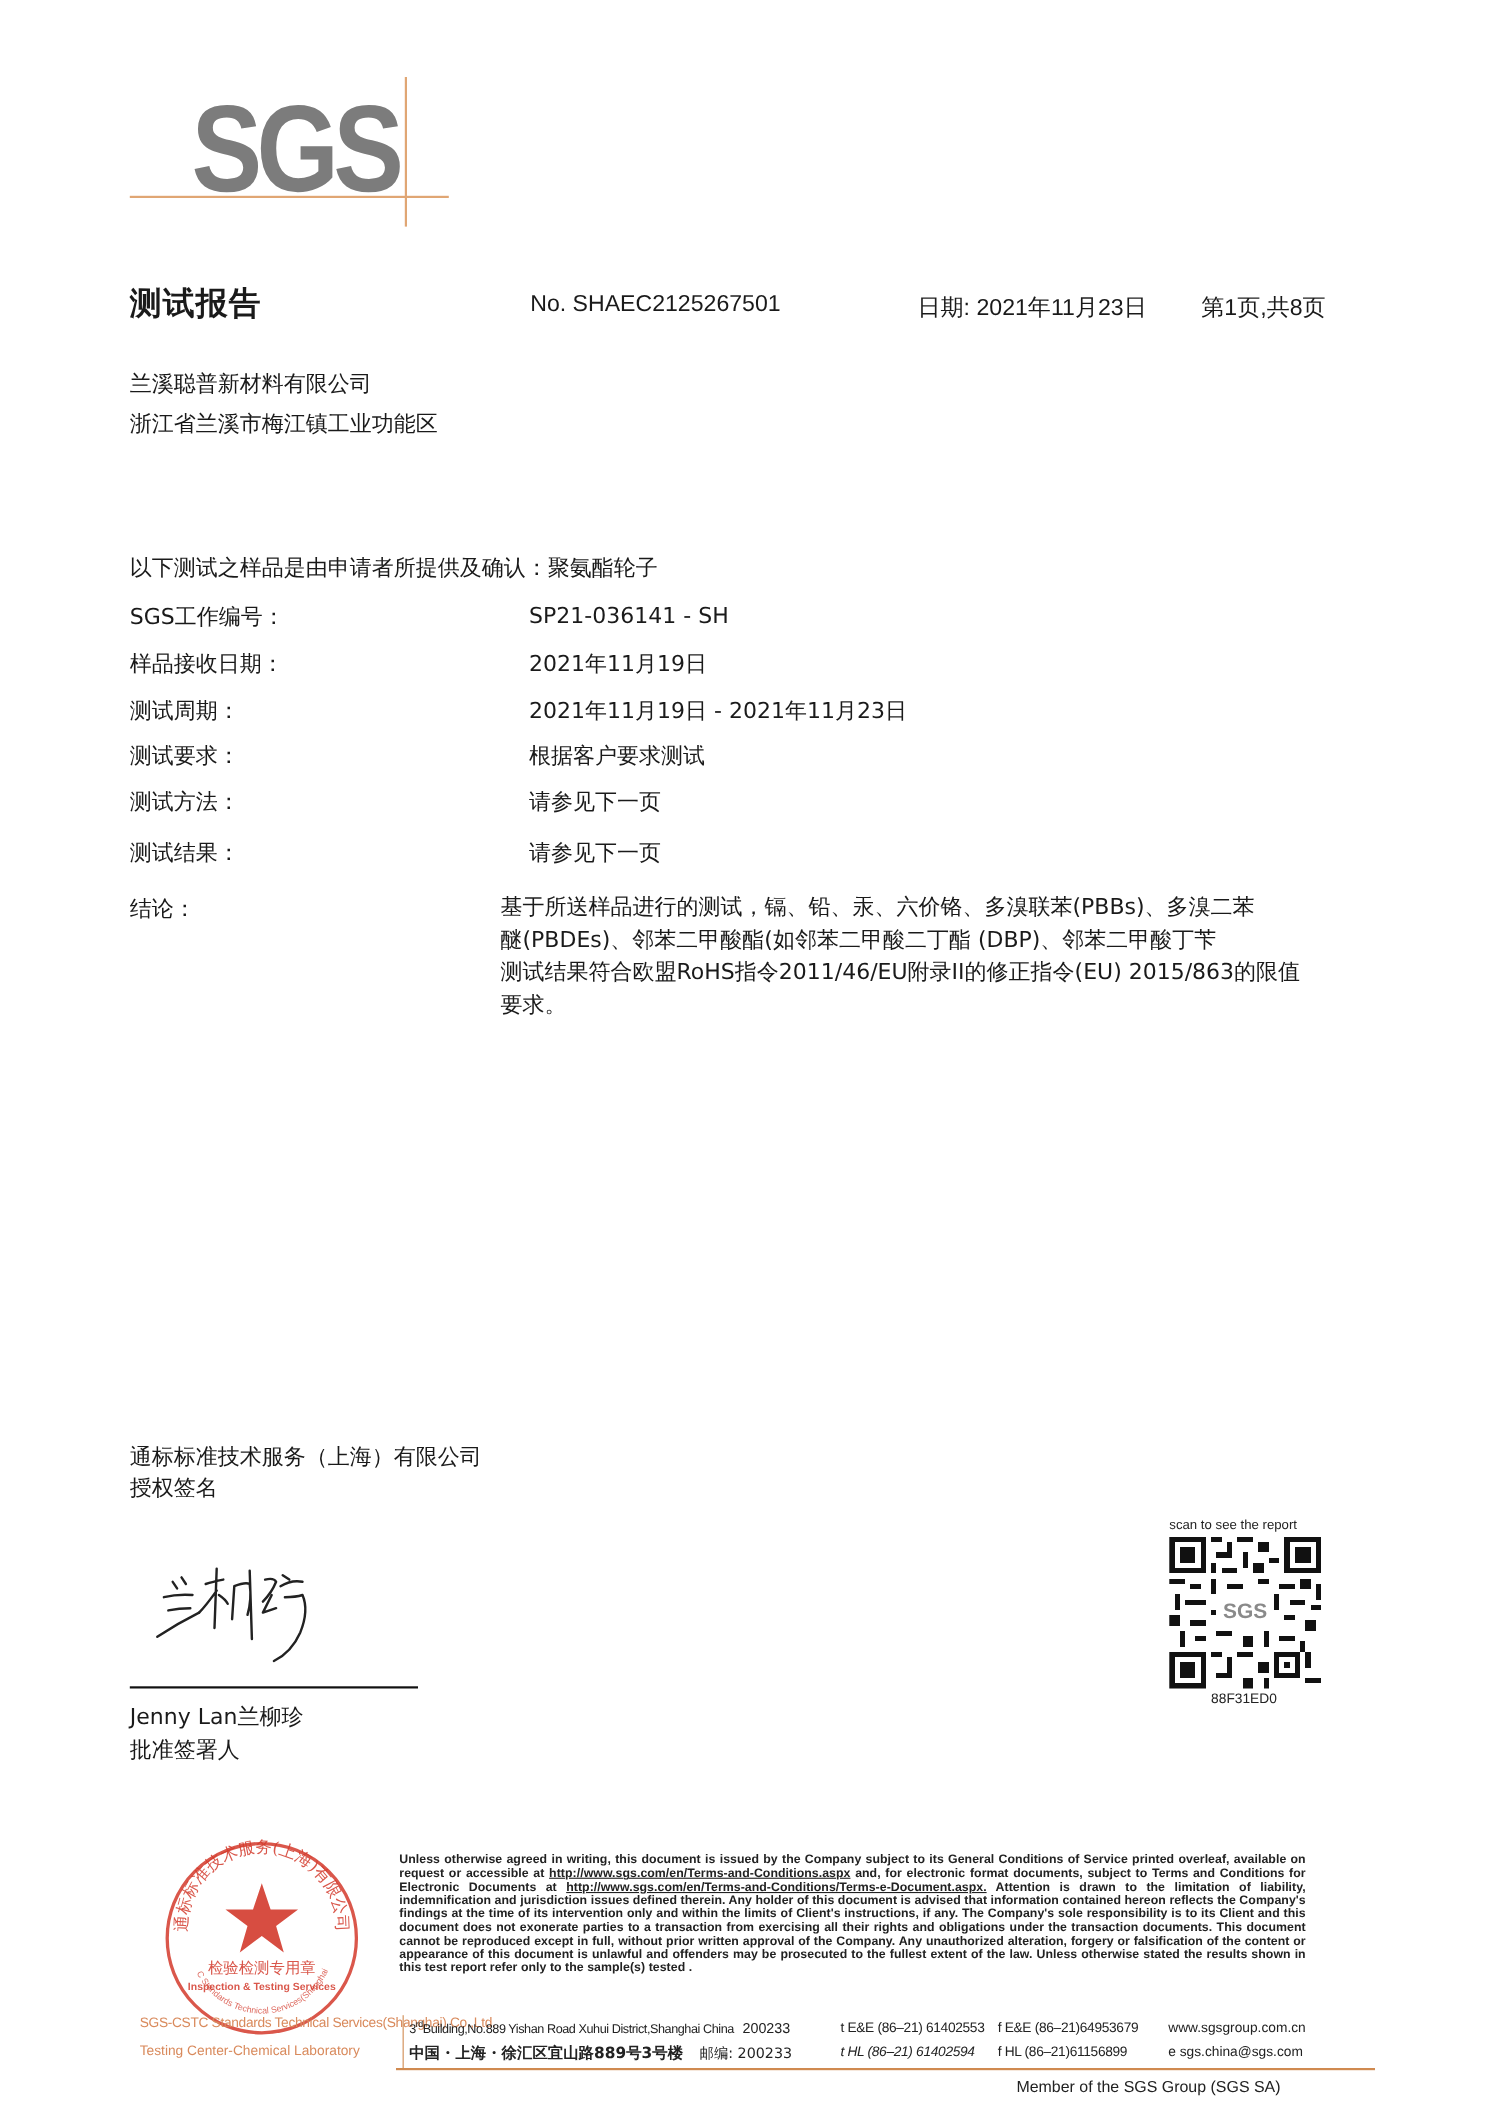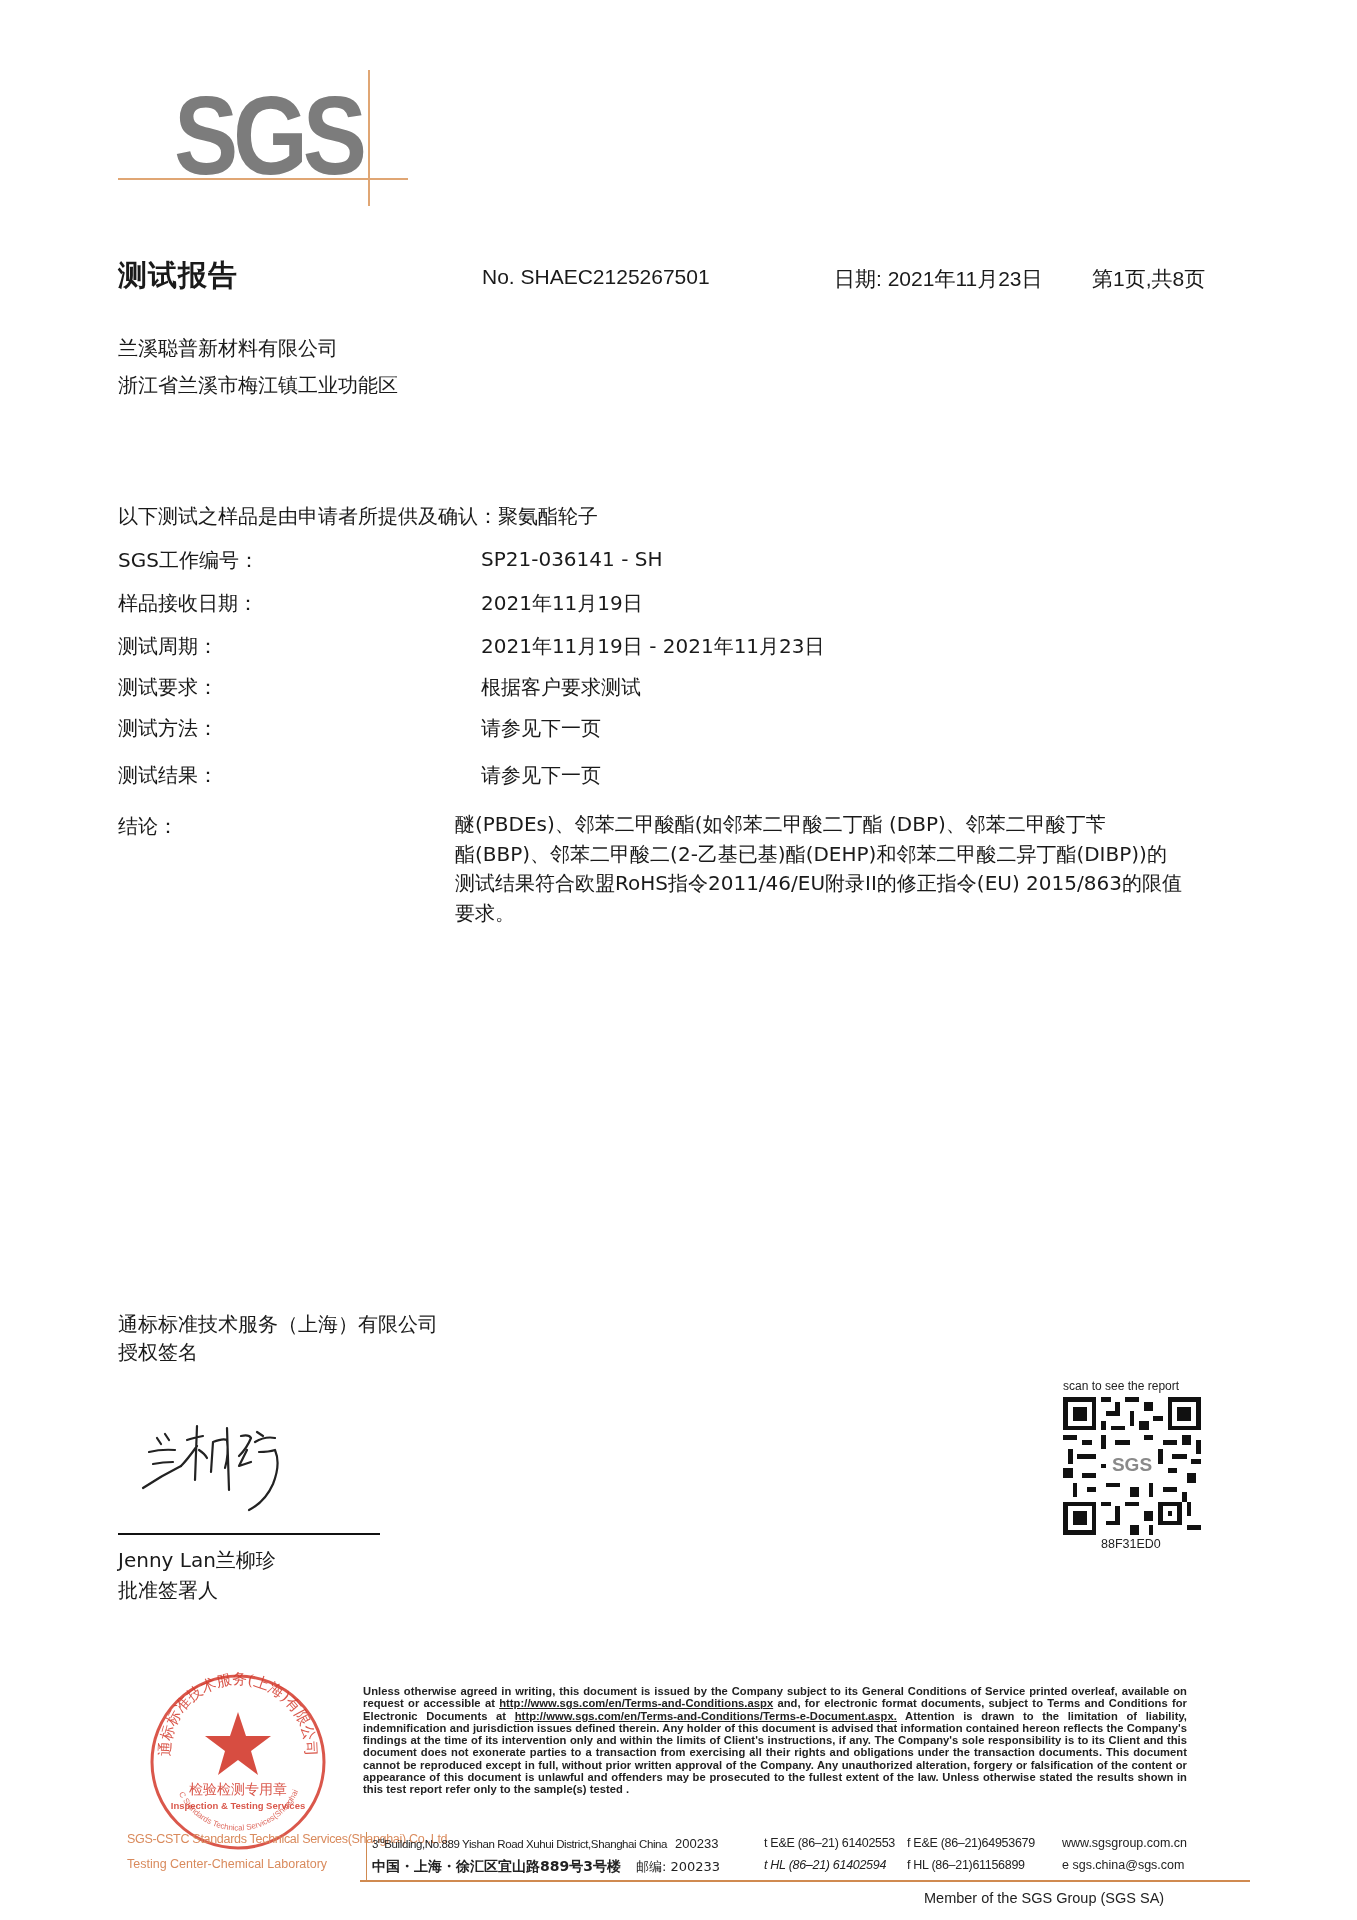--- a/index.html
+++ b/index.html
@@ -91,22 +91,22 @@
 
 <div class="abs field-label" style="top:715px">测试方法：</div>
 <div class="abs field-value" style="top:715px">请参见下一页</div>
 
 <div class="abs field-label" style="top:762px">测试结果：</div>
 <div class="abs field-value" style="top:762px">请参见下一页</div>
 
 <div class="abs field-label" style="top:813px">结论：</div>
 
 <div class="abs conclusion">
+  <div>基于所送样品进行的测试，镉、铅、汞、六价铬、多溴联苯(PBBs)、多溴二苯</div>
   <div>醚(PBDEs)、邻苯二甲酸酯(如邻苯二甲酸二丁酯 (DBP)、邻苯二甲酸丁苄</div>
-  <div>酯(BBP)、邻苯二甲酸二(2-乙基已基)酯(DEHP)和邻苯二甲酸二异丁酯(DIBP))的</div>
   <div>测试结果符合欧盟RoHS指令2011/46/EU附录II的修正指令(EU) 2015/863的限值</div>
   <div>要求。</div>
 </div>
 
 <div class="abs company">
   <div>通标标准技术服务（上海）有限公司</div>
   <div>授权签名</div>
 </div>
 
 <svg class="abs signature" viewBox="0 0 170 110">

